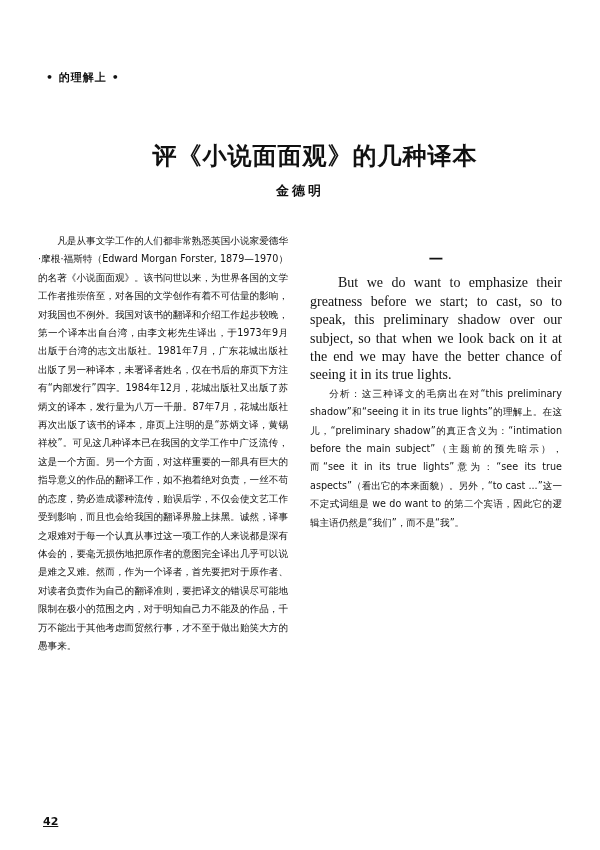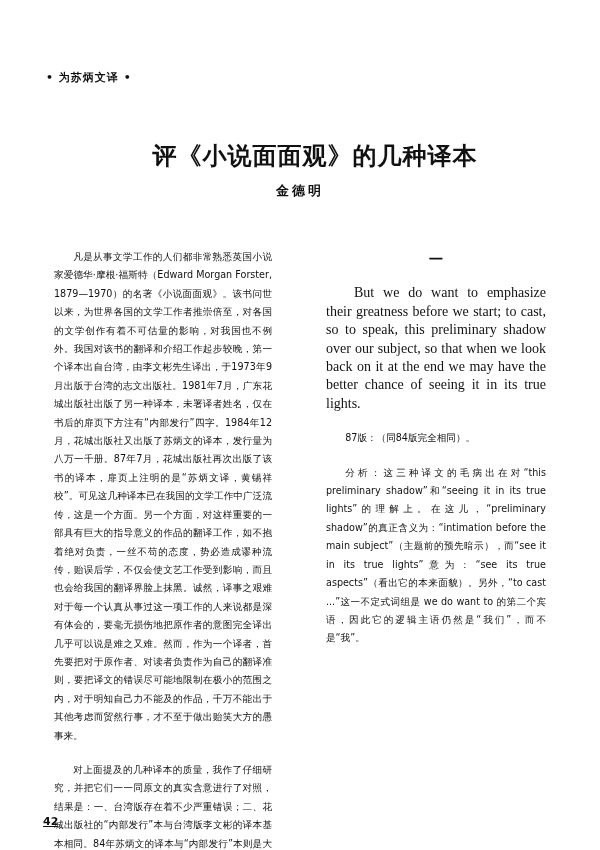--- a/index.html
+++ b/index.html
@@ -27,47 +27,45 @@
       font-family: "DejaVu Serif", serif;
       font-size: 13px; font-weight: bold; letter-spacing: 3px;
     }
     .col {
       position: absolute; top: 232px; width: 250px;
       font-size: 9.6px; line-height: 18.4px;
       text-align: justify;
     }
     .col-left { left: 38px; }
     .col-right { left: 310px; width: 252px; }
-    .col p { margin: 16px; text-indent: 2em; }
+    .col p { margin: 0; text-indent: 2em; }
     .col p.noindent { text-indent: 0; }
     .section-num {
       text-align: center; font-weight: bold; font-size: 14px;
       margin: 18px 0 6px 0;
     }
     .en {
       font-family: "Liberation Serif", serif;
       font-size: 14px; line-height: 18.4px;
     }
     .page-num {
       position: absolute; left: 43px; top: 815px;
       font-size: 11px; font-weight: bold; text-decoration: underline;
     }
   </style>
 </head>
 <body>
 
-<div class="section-tag">• 为苏炳文译 •</div>
+<div class="section-tag">• 的理解上 •</div>
 <h1 class="title" style="margin:15px;">评《小说面面观》的几种译本</h1>
 <div class="author">金德明</div>
 
 <div class="col col-left">
   <p>凡是从事文学工作的人们都非常熟悉英国小说家爱德华·摩根·福斯特（Edward Morgan Forster, 1879—1970）的名著《小说面面观》。该书问世以来，为世界各国的文学工作者推崇倍至，对各国的文学创作有着不可估量的影响，对我国也不例外。我国对该书的翻译和介绍工作起步较晚，第一个译本出自台湾，由李文彬先生译出，于1973年9月出版于台湾的志文出版社。1981年7月，广东花城出版社出版了另一种译本，未署译者姓名，仅在书后的扉页下方注有“内部发行”四字。1984年12月，花城出版社又出版了苏炳文的译本，发行量为八万一千册。87年7月，花城出版社再次出版了该书的译本，扉页上注明的是“苏炳文译，黄锡祥校”。可见这几种译本已在我国的文学工作中广泛流传，这是一个方面。另一个方面，对这样重要的一部具有巨大的指导意义的作品的翻译工作，如不抱着绝对负责，一丝不苟的态度，势必造成谬种流传，贻误后学，不仅会使文艺工作受到影响，而且也会给我国的翻译界脸上抹黑。诚然，译事之艰难对于每一个认真从事过这一项工作的人来说都是深有体会的，要毫无损伤地把原作者的意图完全译出几乎可以说是难之又难。然而，作为一个译者，首先要把对于原作者、对读者负责作为自己的翻译准则，要把译文的错误尽可能地限制在极小的范围之内，对于明知自己力不能及的作品，千万不能出于其他考虑而贸然行事，才不至于做出贻笑大方的愚事来。</p>
-  <p>对上面提及的几种译本的质量，我作了仔细研究，并把它们一一同原文的真实含意进行了对照，结果是：一、台湾版存在着不少严重错误；二、花城出版社的“内部发行”本与台湾版李文彬的译本基本相同。84年苏炳文的译本与“内部发行”本则是大同小异。“内部发行”本里面的错误不少地方仍未改进，反而在别的许多地方出现了新的错误；三、1987年7月的花城版修订本确实有了不少改进，但各类错误仍然较多。许多读者有意见是理所当然的。笔者曾经看过上述几种译本，把它们初步对照原文作了一些粗浅</p>
 </div>
 
 <div class="col col-right">
   <div class="section-num">一</div>
   <p class="en">But we do want to emphasize their greatness before we start; to cast, so to speak, this preliminary shadow over our subject, so that when we look back on it at the end we may have the better chance of seeing it in its true lights.</p>
-  <p>87版：（同84版完全相同）。</p>
   <p>分析：这三种译文的毛病出在对“this preliminary shadow”和“seeing it in its true lights”的理解上。在这儿，“preliminary shadow”的真正含义为：“intimation before the main subject”（主题前的预先暗示），而“see it in its true lights”意为：“see its true aspects”（看出它的本来面貌）。另外，“to cast ...”这一不定式词组是 we do want to 的第二个宾语，因此它的逻辑主语仍然是“我们”，而不是“我”。</p>
 </div>
 
 <div class="page-num">42</div>
 
 </body></html>

